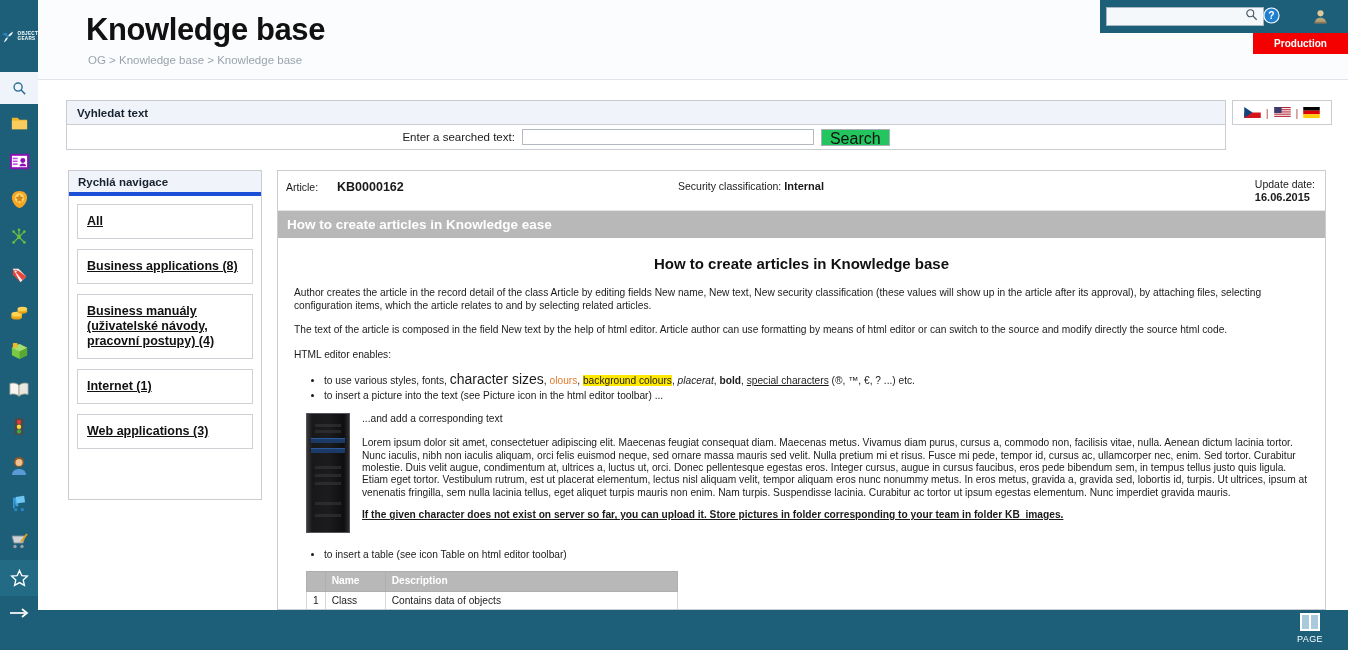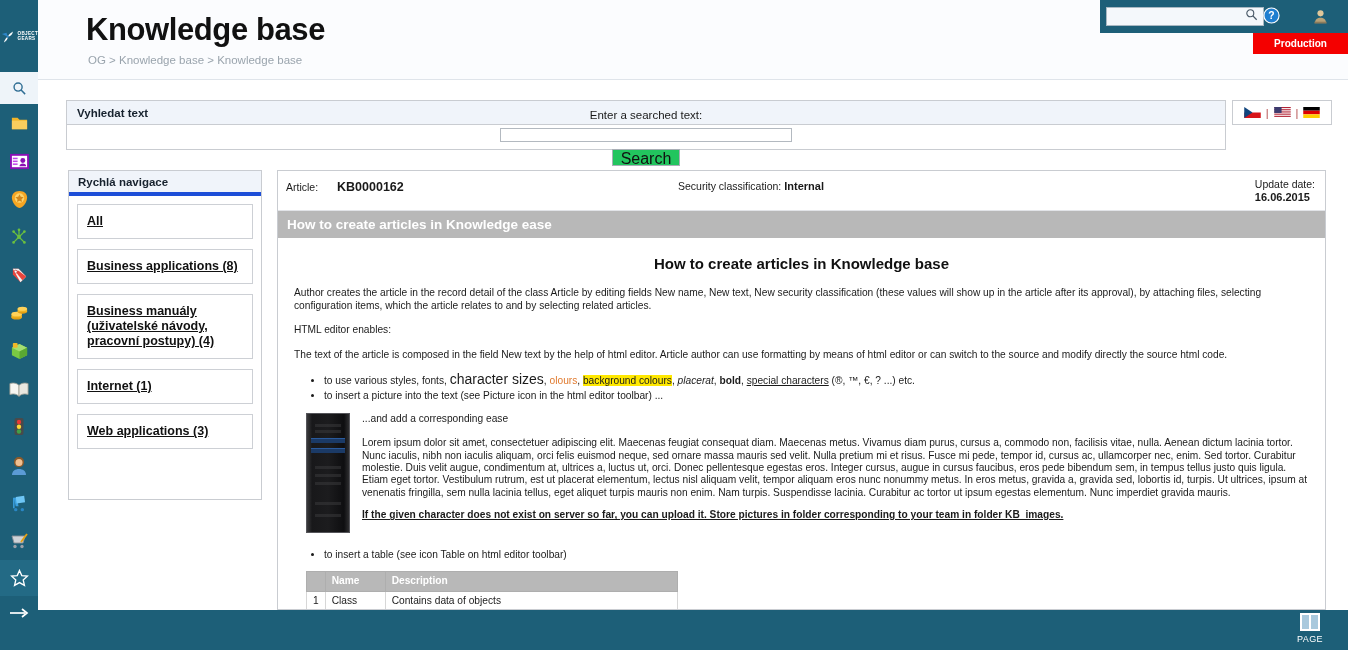--- a/index.html
+++ b/index.html
@@ -107,21 +107,20 @@
     height: 24px; background: #f0f4fa;
     border-bottom: 1px solid #c9ccd1;
     display: flex; align-items: center;
     padding-left: 10px;
     font-size: 11.5px; font-weight: bold; color: #17222e;
   }
   #searchpanel-body {
     height: 24px;
     display: flex; align-items: center; justify-content: center;
     gap: 7px;
-    flex-direction: column;
   }
   #searchlabel { font-size: 11.5px; color: #1a1a1a; }
   #searchfield {
     width: 292px; height: 16px;
     border: 1px solid #b3b9c0; background: #ffffff;
     font-size: 11px; padding: 0 3px;
     font-family: "Liberation Sans", sans-serif;
     outline: none;
   }
   #searchbtn {
@@ -535,42 +534,42 @@
         <b>16.06.2015</b>
       </div>
     </div>
 
     <div id="article-band">How to create articles in Knowledge ease</div>
 
     <div id="article-body">
       <div id="art-h1">How to create articles in  Knowledge base</div>
 
       <p class="art-p">Author creates the article in the record detail of the class Article by editing fields New name, New text, New security classification (these values will show up in the article after its approval), by attaching files, selecting configuration items, which the article relates to and by selecting related articles.</p>
+      <p class="art-p">The text of the article is composed in the field New text by the help of html editor. Article author can use formatting by means of  html editor or can switch to the source and modify directly the source html code.</p>
       <p class="art-p">HTML editor enables:</p>
-      <p class="art-p">The text of the article is composed in the field New text by the help of html editor. Article author can use formatting by means of  html editor or can switch to the source and modify directly the source html code.</p>
 
       <ul class="bullets">
         <li><span>to use various styles, fonts, </span><span class="f-big">character sizes</span><span>, </span><span class="f-orange">olours</span><span>, </span><span class="f-hl">background colours</span><span>, </span><span class="f-i">placerat</span><span>, </span><span class="f-b">bold</span><span>, </span><span class="f-u">special characters</span><span> (®, ™, €, ? ...) etc.</span></li>
         <li>to insert a picture into the text (see Picture icon in the html editor toolbar) ...</li>
       </ul>
 
       <div id="figure-row">
         <div id="server-img">
           <div class="vent" style="top:10px"></div>
           <div class="vent" style="top:16px"></div>
           <div class="slot" style="top:24px"></div>
           <div class="slot" style="top:34px"></div>
           <div class="vent" style="top:52px"></div>
           <div class="vent" style="top:60px"></div>
           <div class="vent" style="top:68px"></div>
           <div class="vent" style="top:88px"></div>
           <div class="vent" style="top:100px"></div>
         </div>
         <div id="fig-text">
-          <div id="fig-cap">...and add a corresponding ease</div>
+          <div id="fig-cap">...and add a corresponding text</div>
           <div id="lorem">Lorem ipsum dolor sit amet, consectetuer adipiscing elit. Maecenas feugiat consequat diam. Maecenas metus. Vivamus diam purus, cursus a, commodo non, facilisis vitae, nulla. Aenean dictum lacinia tortor. Nunc iaculis, nibh non iaculis aliquam, orci felis euismod neque, sed ornare massa mauris sed velit. Nulla pretium mi et risus. Fusce mi pede, tempor id, cursus ac, ullamcorper nec, enim. Sed tortor. Curabitur molestie. Duis velit augue, condimentum at, ultrices a, luctus ut, orci. Donec pellentesque egestas eros. Integer cursus, augue in cursus faucibus, eros pede bibendum sem, in tempus tellus justo quis ligula. Etiam eget tortor. Vestibulum rutrum, est ut placerat elementum, lectus nisl aliquam velit, tempor aliquam eros nunc nonummy metus. In eros metus, gravida a, gravida sed, lobortis id, turpis. Ut ultrices, ipsum at venenatis fringilla, sem nulla lacinia tellus, eget aliquet turpis mauris non enim. Nam turpis. Suspendisse lacinia. Curabitur ac tortor ut ipsum egestas elementum. Nunc imperdiet gravida mauris.</div>
           <div id="fig-note">If the given character does not exist on server so far, you can upload it. Store pictures in folder corresponding to your team in folder KB_images.</div>
         </div>
       </div>
 
       <ul class="bullets" style="margin-top:16px">
         <li>to insert a table (see icon Table on html editor toolbar)</li>
       </ul>
 
       <table id="tbl">

